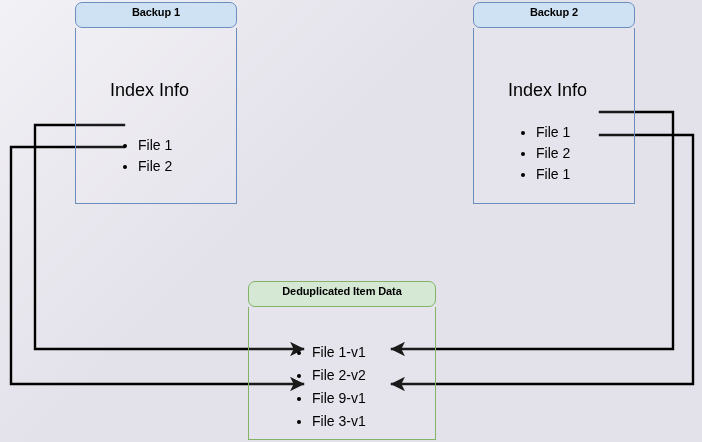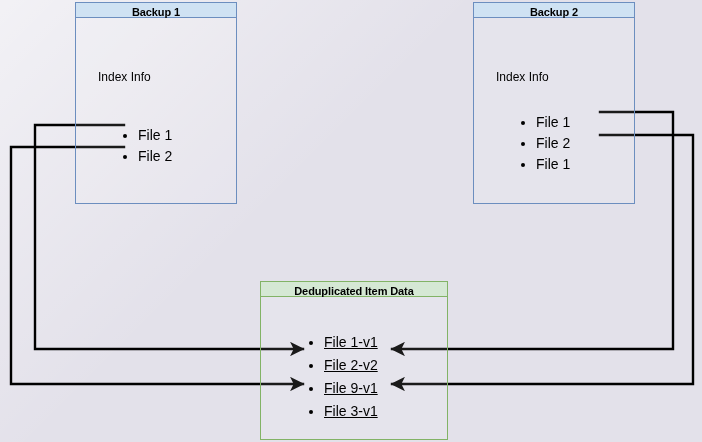--- a/index.html
+++ b/index.html
@@ -24,27 +24,28 @@
   }
   
   .node {
     position: absolute;
     box-sizing: border-box;
     display: flex;
     flex-direction: column;
   }
   .node-header {
     box-sizing: border-box;
-    height: 16px;
+    height: 26px;
     line-height: 19px;
     text-align: center;
     font-size: 11px;
     font-weight: bold;
     color: #000000;
     letter-spacing: -0.1px;
+    border-radius: 7px;
   }
   .node-body {
     box-sizing: border-box;
     flex: 1 1 auto;
     position: relative;
   }
   
   .node.blue .node-header {
     background: #cfe2f3;
     border: 1px solid #6c8ebf;
@@ -60,23 +61,24 @@
     border: 1px solid #82b366;
   }
   .node.green .node-body {
     background: rgba(255,255,255,0.10);
     border: 1px solid #82b366;
     border-top: none;
   }
   
   .index-label {
     position: absolute;
-    font-size: 12px;
+    font-size: 18px;
     color: #000000;
     white-space: nowrap;
+    margin-left: 12px;
   }
   ul.file-list {
     position: absolute;
     margin: 0;
     padding: 0 0 0 18px;
     list-style: disc;
     font-size: 14px;
     color: #000000;
   }
   ul.file-list li {
@@ -136,24 +138,24 @@
     <div class="node-body">
       <div class="index-label" style="left:22px; top:52px;">Index Info</div>
       <ul class="file-list" style="left:44px; top:94px;">
         <li>File 1</li>
         <li>File 2</li>
         <li>File 1</li>
       </ul>
     </div>
   </div>
 
-  <div class="node green" style="left:260px; top:281px; width:188px; height:159px;">
+  <div class="node green" style="left:248px; top:281px; width:188px; height:159px;">
     <div class="node-header">Deduplicated Item Data</div>
     <div class="node-body">
-      <ul class="file-list dedup" style="left:45px; top:34px;text-decoration:underline;">
+      <ul class="file-list dedup" style="left:45px; top:34px;">
         <li>File 1-v1</li>
         <li>File 2-v2</li>
         <li>File 9-v1</li>
         <li>File 3-v1</li>
       </ul>
     </div>
   </div>
 
 </div>
 

